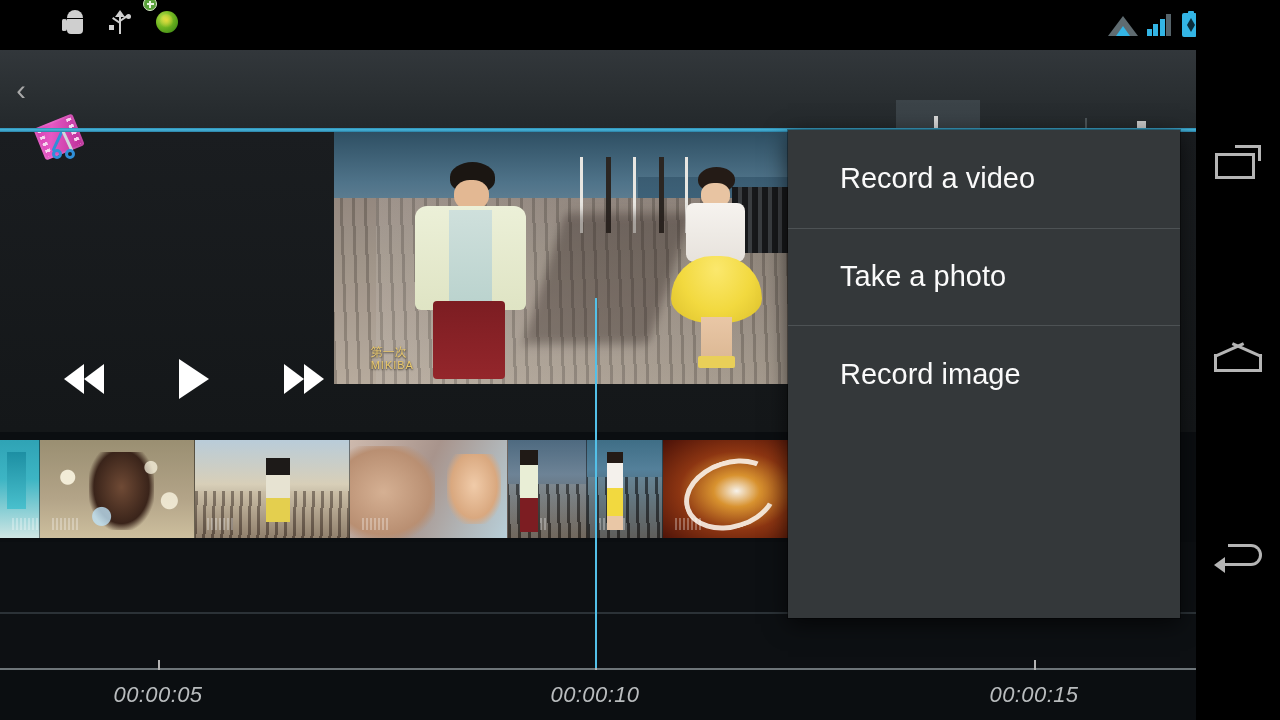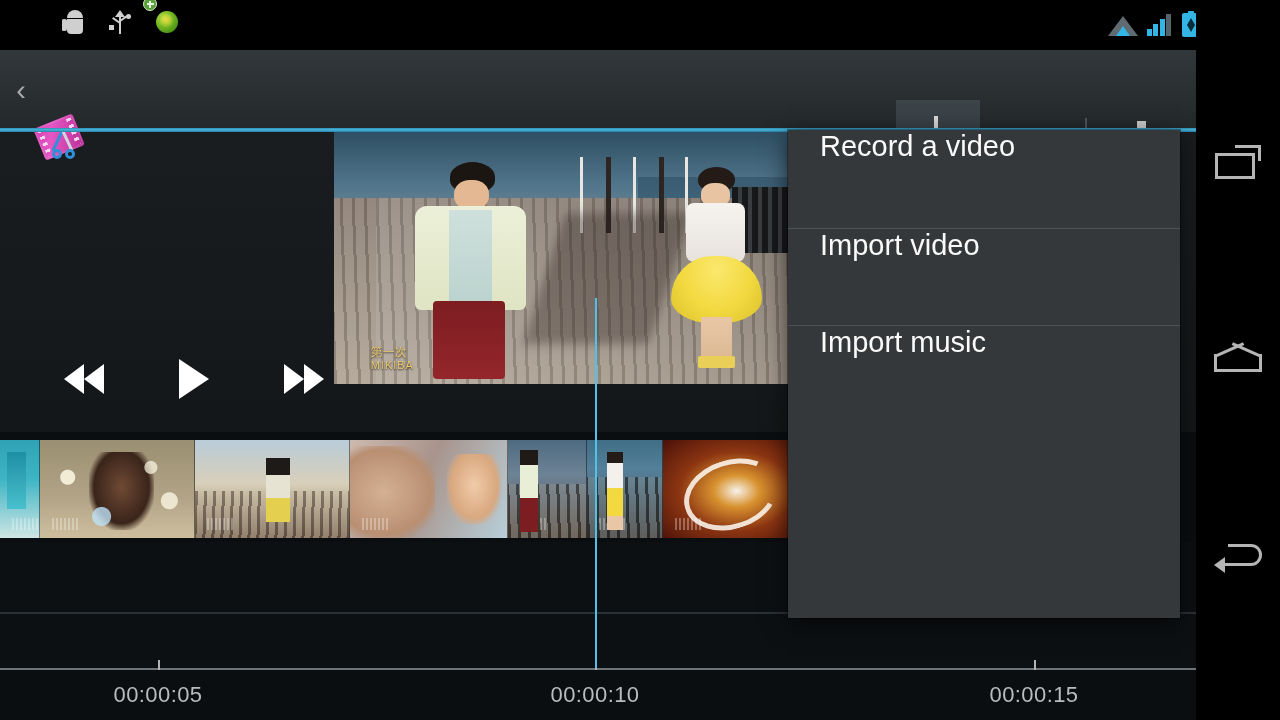--- a/index.html
+++ b/index.html
@@ -226,30 +226,30 @@
   .t-swirl{ background:radial-gradient(ellipse at 58% 52%, #f7f2ea 0%, #d8922f 22%, #8c3512 55%, #4a1108 100%);}
   .t-swirl:after{content:"";position:absolute;left:16%;top:20%;width:68%;height:60%;
      border:5px solid rgba(255,252,245,.85); border-radius:50%;
      transform:rotate(-18deg); border-right-color:transparent;}
 
   #playhead{ position:absolute; left:595px; top:298px; width:2px; height:370px;
      background:#53c0e8; z-index:22; }
 
   #audio-sep{ position:absolute; left:0; top:480px; width:1196px; height:2px; background:#2b3237; }
   #ruler-sep{ position:absolute; left:0; top:536px; width:1196px; height:2px; background:#6d7579; }
-  #ruler{ position:absolute; left:0; top:538px; width:1196px; height:50px; background:#0b0e11; }
+  #ruler{ position:absolute; left:0; top:538px; width:1196px; height:50px; background:#0b0e11;font-style:italic; }
   .tick{ position:absolute; top:-10px; width:2px; height:10px; background:#b4b4b4; }
   .tlabel{ position:absolute; top:12px; transform:translateX(-50%); color:#b9bcbe;
      font-size:22px; letter-spacing:.4px; white-space:nowrap; }
 
   
   #menu{ position:absolute; left:788px; top:130px; width:392px; height:488px;
      background:#34383a; z-index:50;
      box-shadow: 0 6px 22px rgba(0,0,0,.65), 0 0 0 1px rgba(0,0,0,.35); }
-  .mi{ position:relative; height:97.6px; display:flex; padding-left:32px;
+  .mi{ position:relative; height:97.6px; display:flex; align-items:center; padding-left:52px;
      color:#fafafa; font-size:29px; }
   .mi + .mi{ border-top:1px solid #4d5254; }
 
   
   #navbar{ position:absolute; left:1196px; top:0; width:84px; height:720px; background:#000; z-index:60; }
   .nav-btn{ position:absolute; left:0; width:84px; height:84px; display:flex; align-items:center; justify-content:center; }
   #nav-recents{ top:120px; }
   #nav-home{ top:315px; }
   #nav-back{ top:515px; }
   .ic-recents{ position:relative; width:46px; height:34px; }
@@ -428,24 +428,24 @@
       </div>
   </div>
 
   <div id="playhead"></div>
 
   <div id="menu">
     <div class="mi">
         <span>Record a video</span>
       </div>
     <div class="mi">
-        <span>Import video</span>
+        <span>Take a photo</span>
       </div>
     <div class="mi">
-        <span>Import music</span>
+        <span>Record image</span>
       </div>
   </div>
 
   <div id="navbar">
     <div class="nav-btn" id="nav-recents">
       <span class="ic-recents">
           <i class="r1"></i>
           <i class="r2"></i>
         </span>
     </div>

